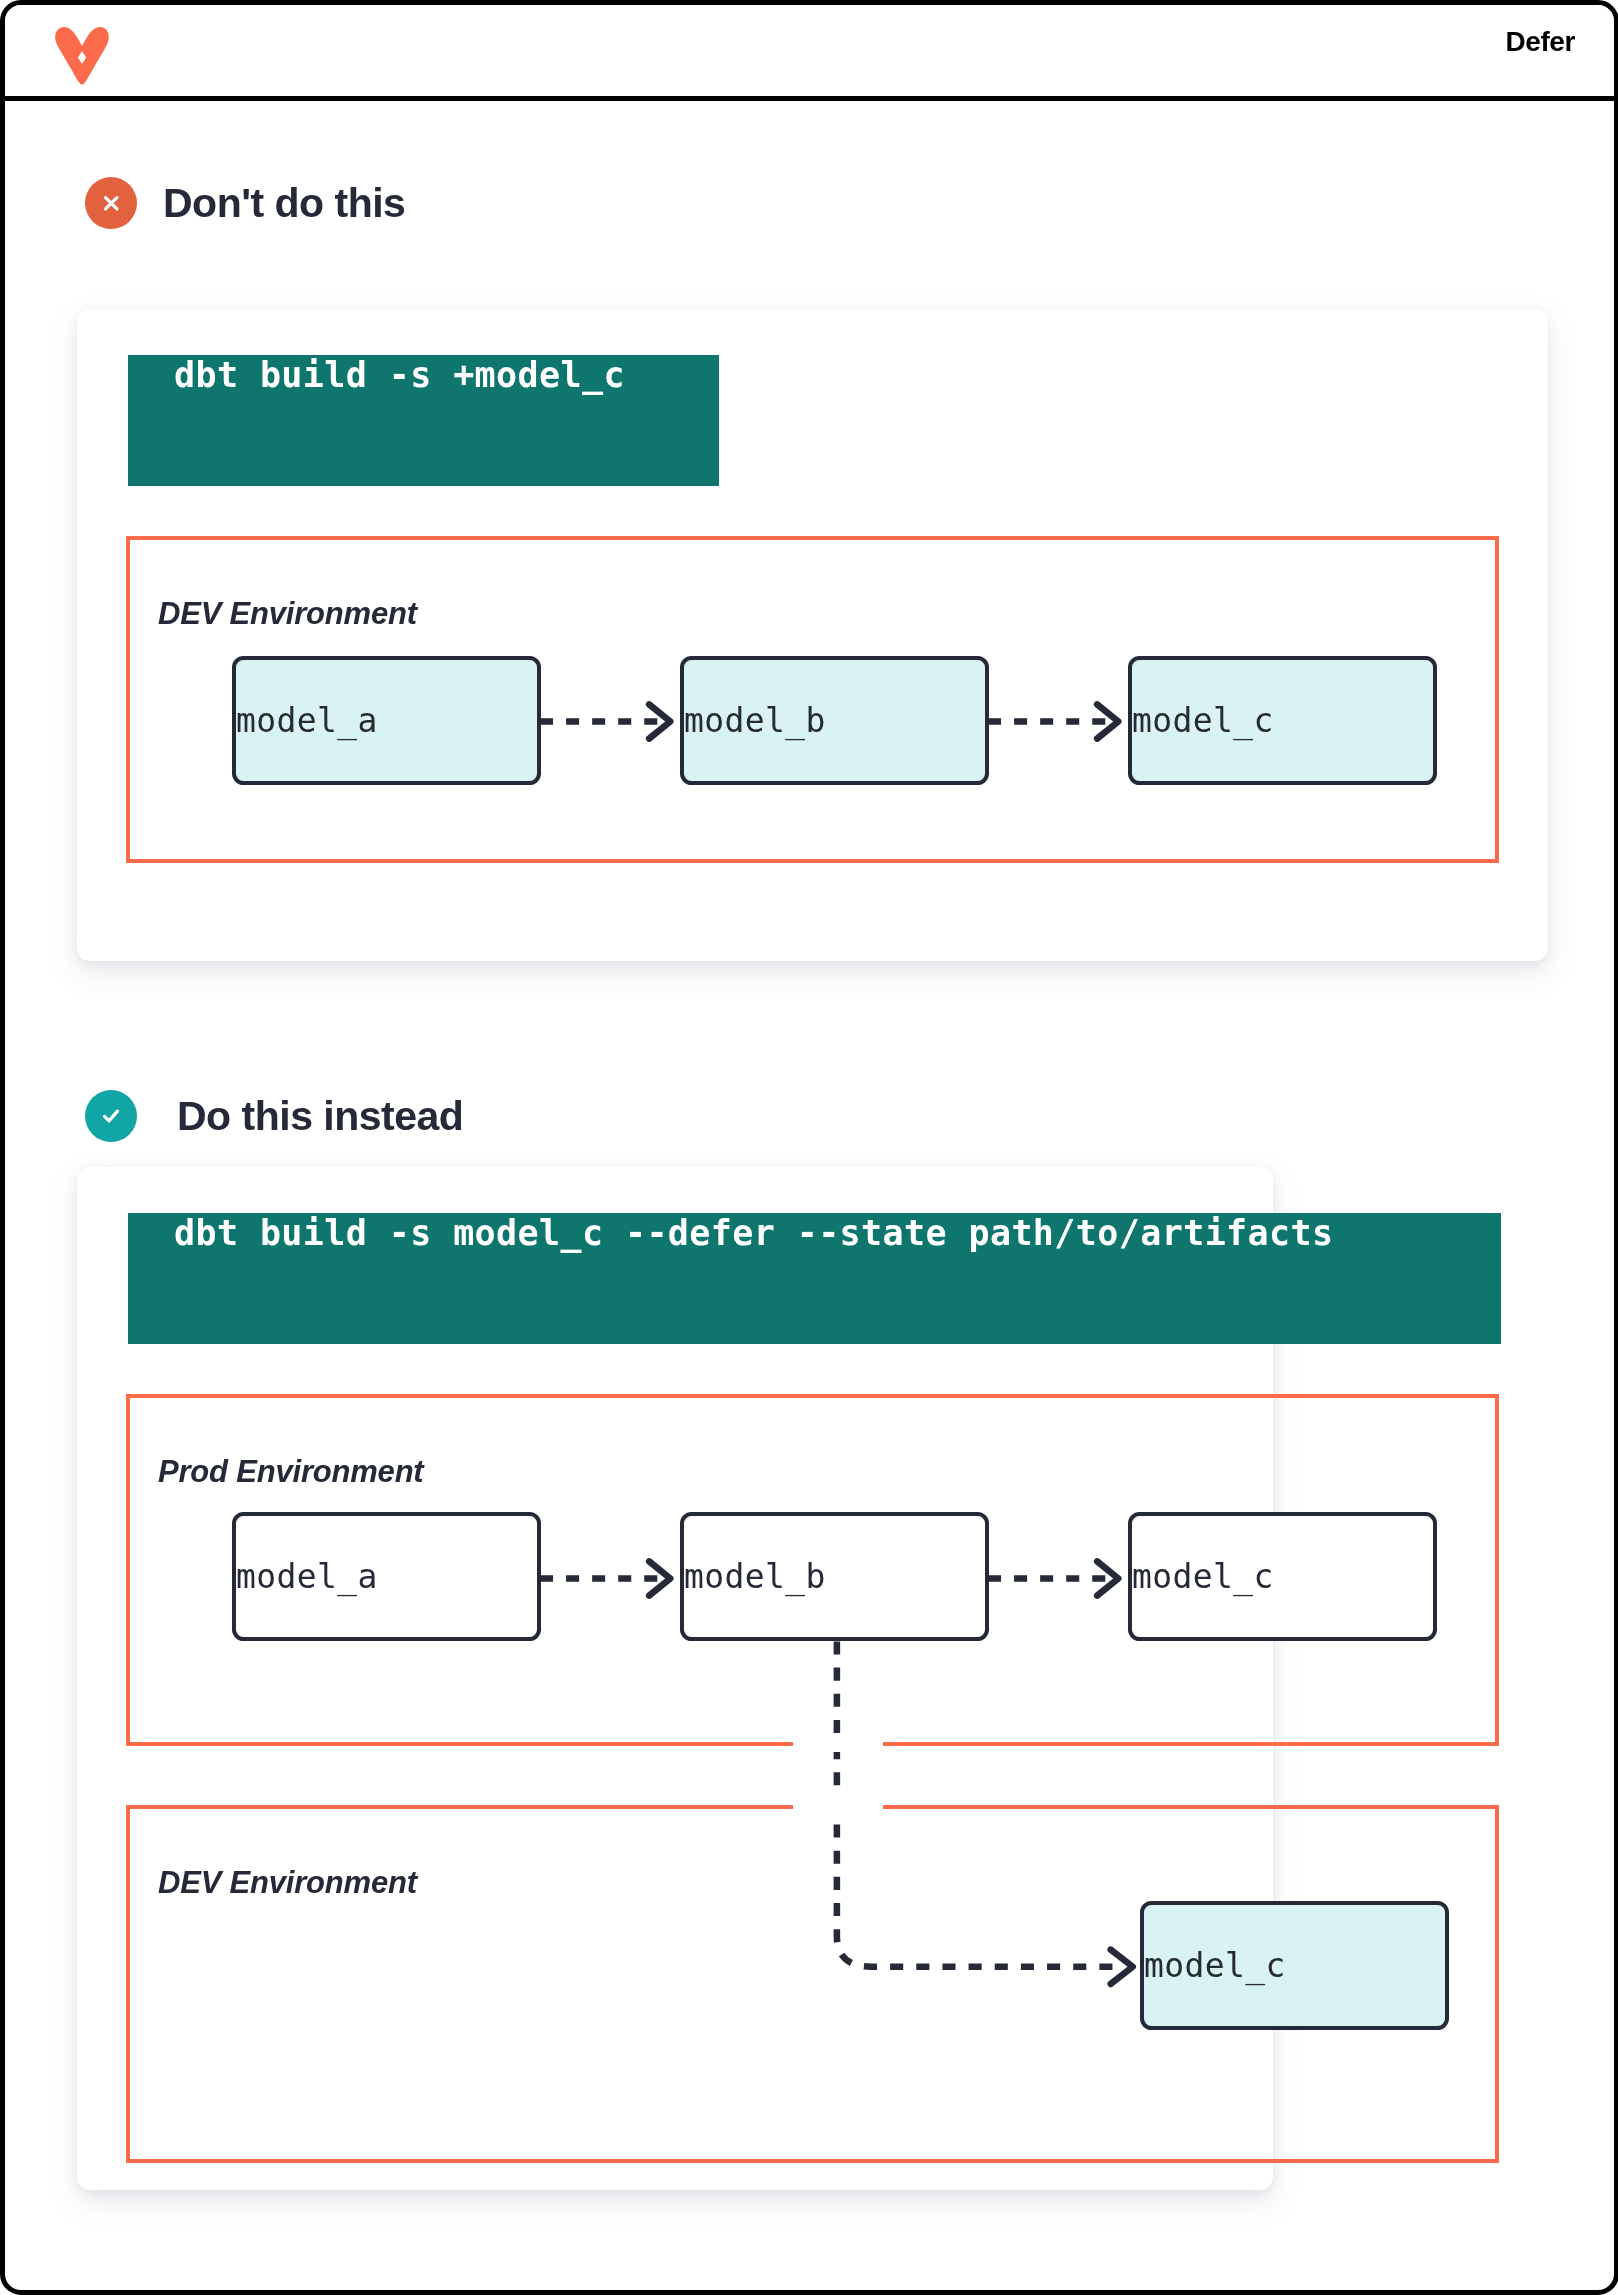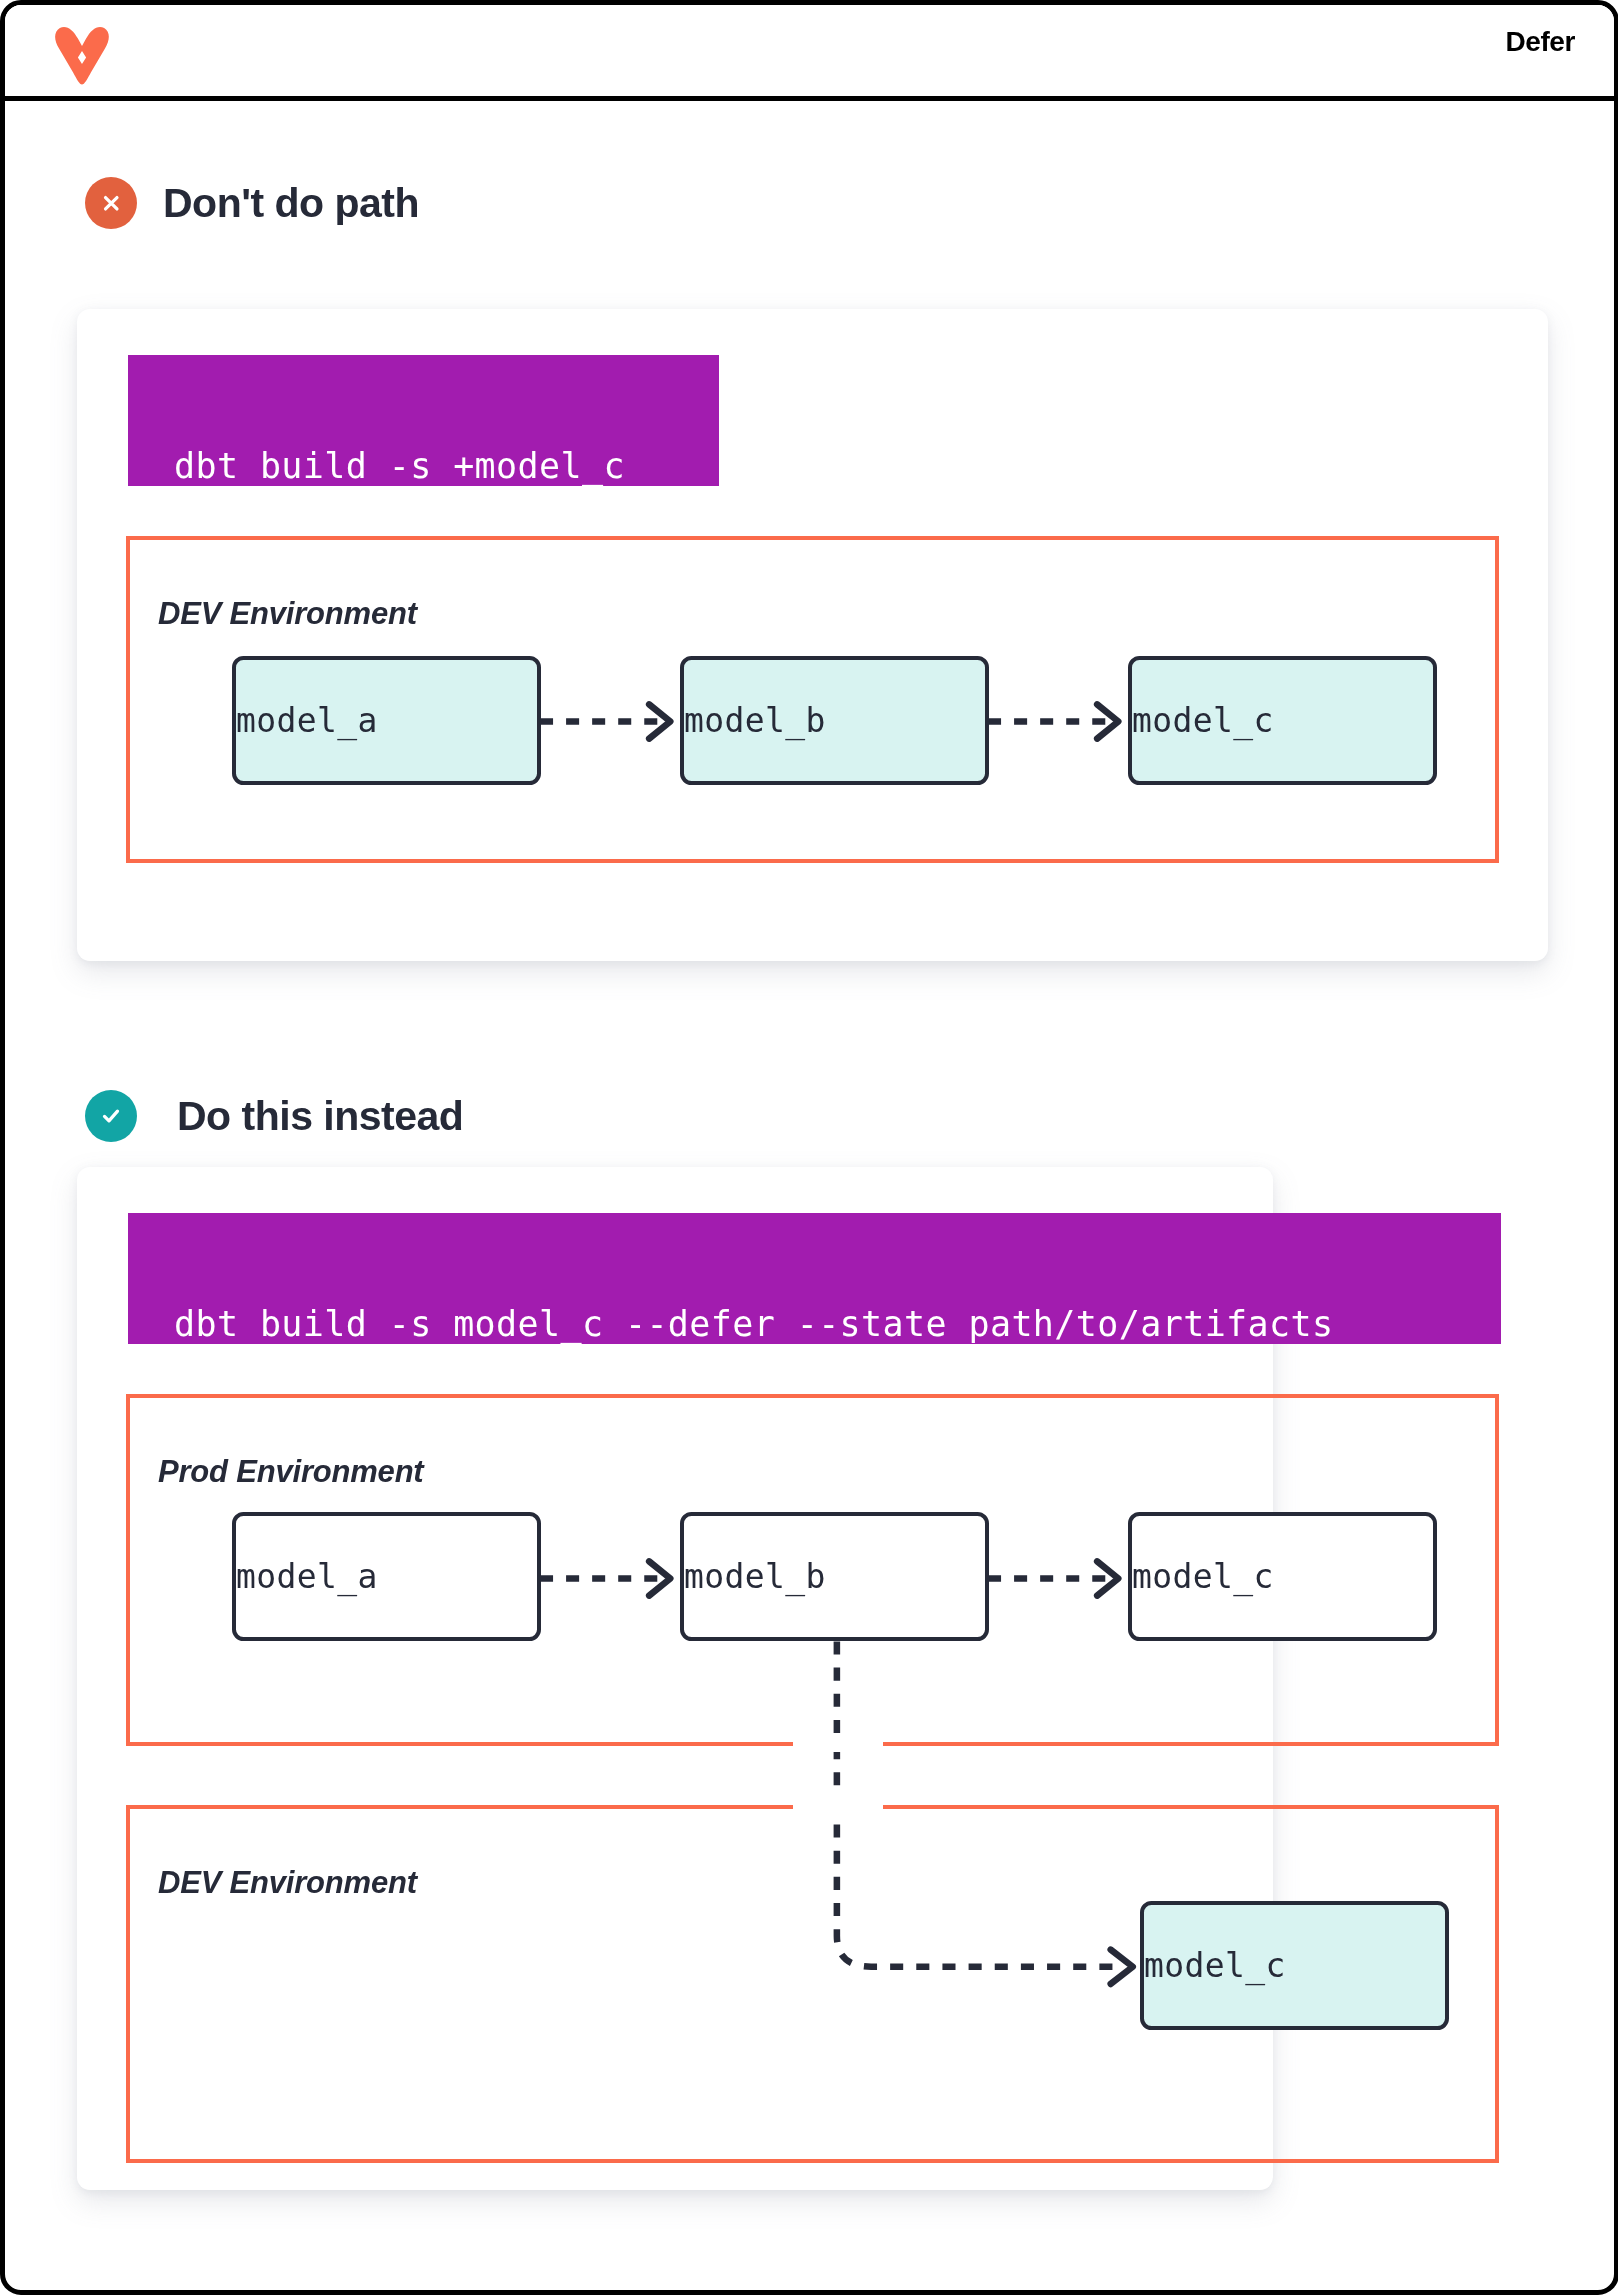--- a/index.html
+++ b/index.html
@@ -75,23 +75,24 @@
     position: absolute;
     background: #ffffff;
     border-radius: 13px;
     box-shadow: 0 11.4px 28px rgba(120,126,145,0.17),
                 0 2.5px 8.2px rgba(120,126,145,0.10);
   }
 
   
   .code-block {
     position: absolute;
-    background: #a21caf;
-    display: flex;
-    align-items: flex-end;
+    background: #0f766e;
+    display: flex;
+    align-items: flex-start;
+    font-weight: bold;
   }
   .code-text {
     font-family: "DejaVu Sans Mono", "Liberation Mono", monospace;
     font-size: 35px;
     color: #ffffff;
     white-space: pre;
     letter-spacing: 0.4px;
     padding-left: 46px;
   }
 
@@ -163,21 +164,21 @@
     </div>
     <div id="header-title">Defer</div>
   </div>
 
   <div class="section-head" style="left:80px; top:172px;">
     <div class="head-badge bad">
       <svg width="24.5" height="24.5" viewBox="0 0 30 30">
         <path d="M8 8 L22 22 M22 8 L8 22" stroke="#ffffff" stroke-width="4" stroke-linecap="round"></path>
       </svg>
     </div>
-    <div class="head-text">Don't do path</div>
+    <div class="head-text">Don't do this</div>
   </div>
 
   <div class="card" style="left:72px; top:304px; width:1471px; height:652px;">
 
     <div class="code-block" style="left:51px; top:46px; width:591px; height:131px;">
       <div class="code-text">dbt build -s +model_c</div>
     </div>
 
     <div class="env-box" style="left:49px; top:227px; width:1373px; height:327px;">
       <div class="env-label">DEV Environment</div>

